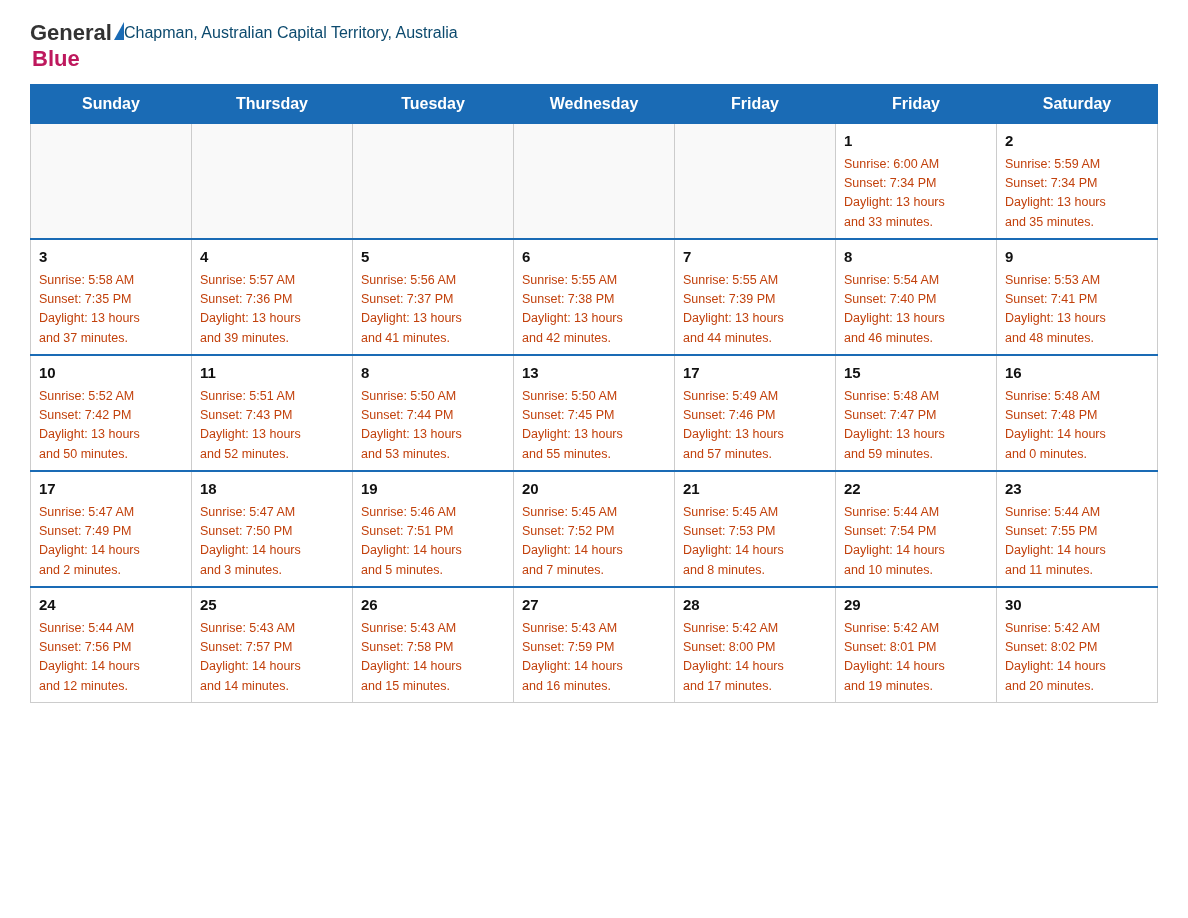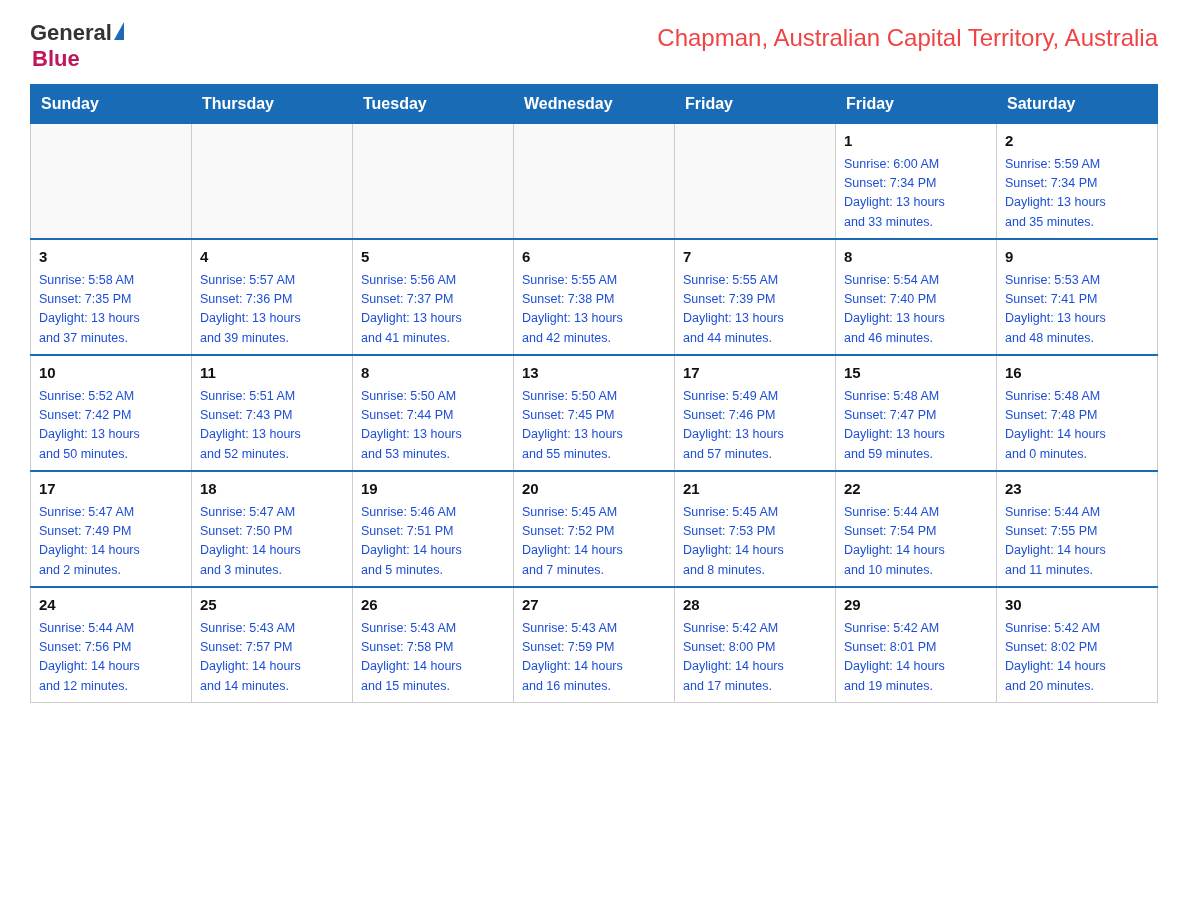--- a/index.html
+++ b/index.html
@@ -6,21 +6,20 @@
     body {
       font-family: Arial, sans-serif;
       background: #fff;
       color: #222;
       width: 1188px;
       min-height: 918px;
       padding: 20px 30px;
     }
     .header {
       display: flex;
-      justify-content: space-between;
       align-items: flex-start;
       margin-bottom: 0;
     }
     .logo-text-general {
       font-size: 22px;
       font-weight: bold;
       color: #333;
     }
     .logo-triangle {
       width: 0;
@@ -48,36 +47,36 @@
     .title-block {
       text-align: right;
     }
     .main-title {
       font-size: 52px;
       font-weight: bold;
       color: #111;
       line-height: 1.1;
     }
     .subtitle {
-      font-size: 24px;
-      color: #ef4444;
+      font-size: 16px;
+      color: #0c4a6e;
       margin-top: 4px;
     }
     .calendar {
       width: 100%;
       border-collapse: collapse;
       margin-top: 12px;
     }
     .calendar th {
       background: #1a6bb5;
       color: #fff;
       font-size: 16px;
       font-weight: bold;
       padding: 10px 10px;
-      text-align: left;
+      text-align: center;
       border: 1px solid #1a6bb5;
     }
     .calendar td {
       vertical-align: top;
       padding: 6px 8px;
       border: 1px solid #ccc;
       width: 14.28%;
       min-height: 110px;
       font-size: 13px;
       color: #222;
@@ -87,21 +86,21 @@
       background: #f9f9f9;
     }
     .day-num {
       font-size: 15px;
       font-weight: bold;
       color: #111;
       margin-bottom: 2px;
     }
     .day-info {
       font-size: 12.5px;
-      color: #1d4ed8;
+      color: #c2410c;
       line-height: 1.55;
     }
     .row-divider td {
       border-top: 2px solid #1a6bb5;
     }
   </style>
 </head>
 <body>
 
 <div class="header">

